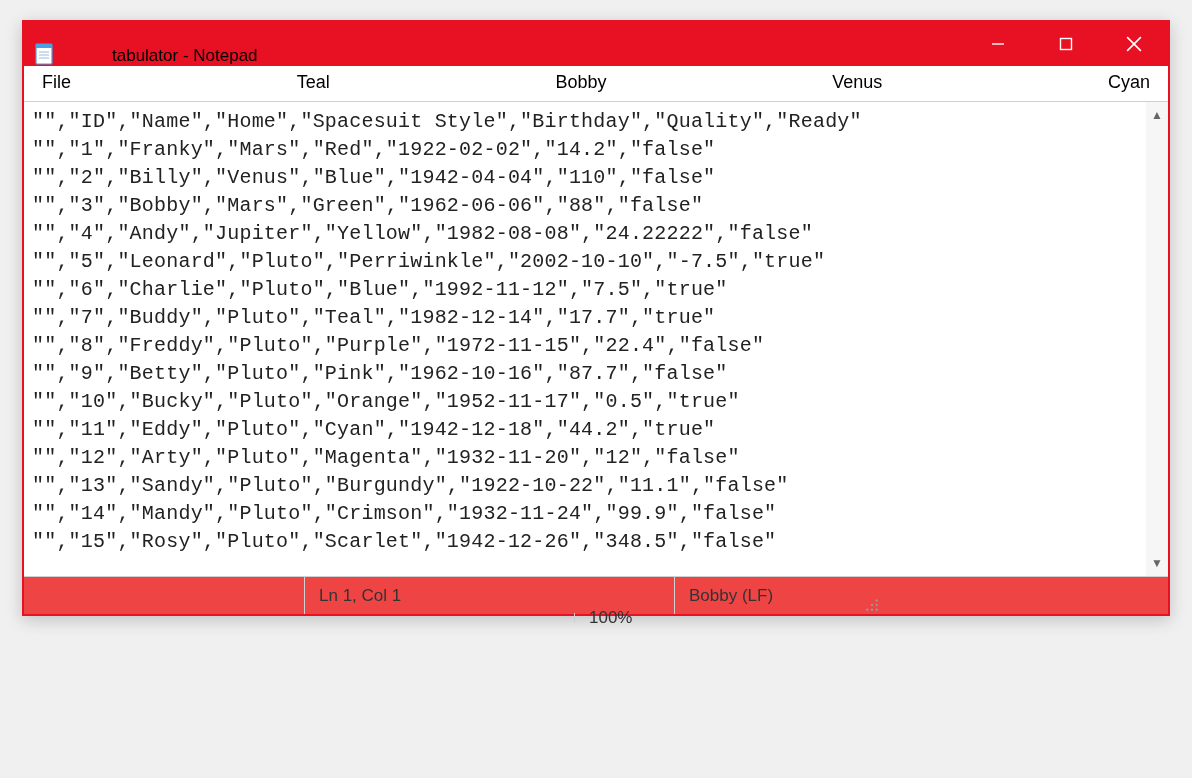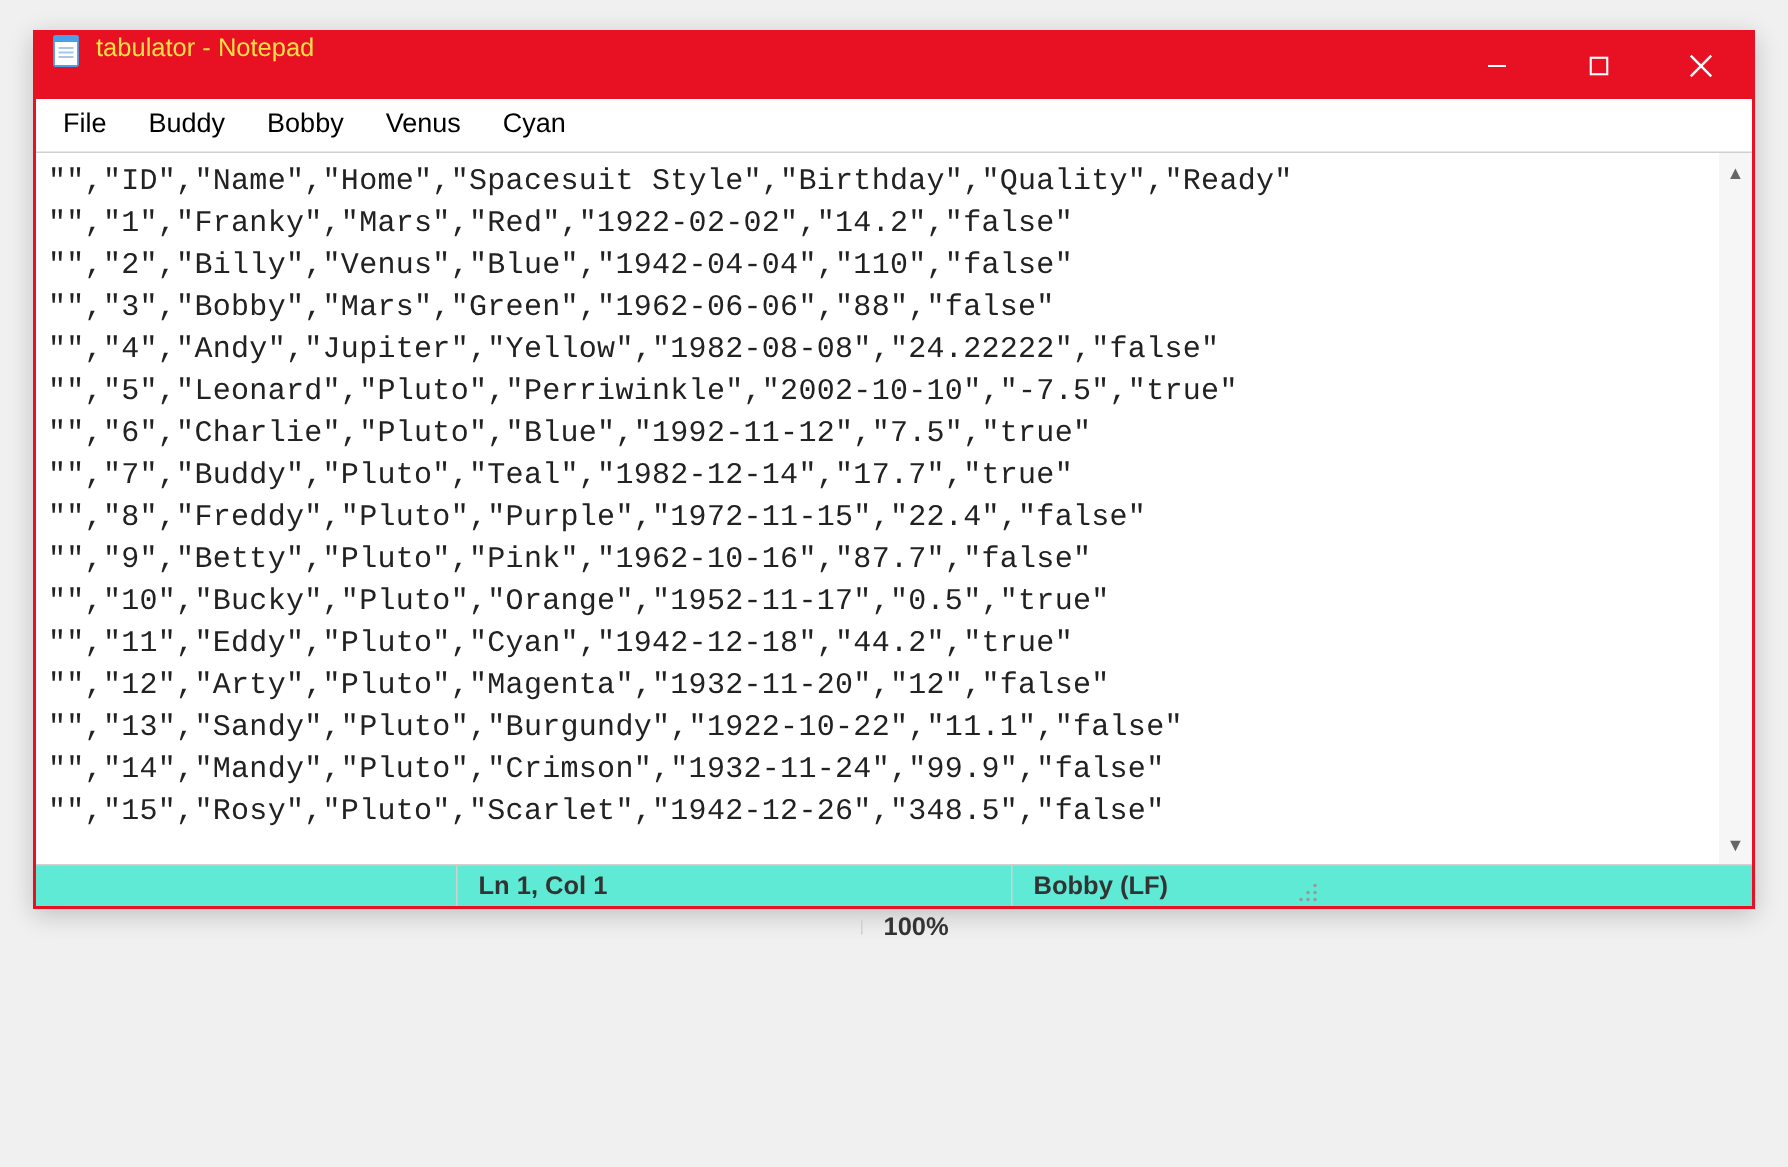--- a/index.html
+++ b/index.html
@@ -14,25 +14,26 @@
     .window {
       width: 1148px;
       border: 2px solid #e81123;
       background: #fff;
       box-shadow: 0 4px 16px rgba(0,0,0,0.2);
       display: flex;
       flex-direction: column;
     }
     .titlebar {
       background: #e81123;
-      color: #fde047;
-      display: flex;
-      align-items: flex-start;
+      color: #000000;
+      display: flex;
+      align-items: flex-end;
       height: 44px;
       padding-left: 10px;
+      gap: 48px;
     }
     .titlebar-icon {
       width: 20px;
       height: 24px;
       display: inline-flex;
       align-items: center;
       justify-content: center;
     }
     .titlebar-icon svg { width: 18px; height: 22px; }
     .titlebar-text {
@@ -52,20 +53,21 @@
       justify-content: center;
       color: #fff;
     }
     .win-btn svg { stroke: #fff; stroke-width: 1.4; fill: none; }
     .menubar {
       display: flex;
       gap: 4px;
       padding: 4px 6px 6px 6px;
       font-size: 18px;
       background: #fff;
+      justify-content: space-between;
     }
     .menu-item {
       padding: 2px 12px;
       user-select: none;
     }
     .content-wrap {
       display: flex;
       border-top: 1px solid #d0d0d0;
     }
     .content {
@@ -91,23 +93,22 @@
     }
     .scroll-arrow {
       font-size: 12px;
       color: #666;
     }
     .statusbar {
       display: flex;
       border-top: 1px solid #d0d0d0;
       font-size: 17px;
       color: #333;
-      background: #5eead4;
-      height: 28px;
-      font-weight: bold;
+      background: #ef4444;
+      height: 38px;
     }
     .status-cell {
       border-left: 1px solid #d0d0d0;
       padding: 5px 14px;
       display: flex;
       align-items: center;
     }
     .status-cell:first-child { border-left: none; }
     .spacer-cell { flex: 0 0 280px; }
     .ln-cell { flex: 0 0 270px; }
@@ -154,21 +155,21 @@
         <svg width="16" height="16" viewBox="0 0 14 14">
             <line x1="1" y1="1" x2="13" y2="13"></line>
             <line x1="13" y1="1" x2="1" y2="13"></line>
           </svg>
       </div>
     </div>
   </div>
 
   <div class="menubar">
     <span class="menu-item">File</span>
-    <span class="menu-item">Buddy</span>
+    <span class="menu-item">Teal</span>
     <span class="menu-item">Bobby</span>
     <span class="menu-item">Venus</span>
     <span class="menu-item">Cyan</span>
   </div>
 
   <div class="content-wrap">
     <div class="content" id="editor">"","ID","Name","Home","Spacesuit Style","Birthday","Quality","Ready"
 "","1","Franky","Mars","Red","1922-02-02","14.2","false"
 "","2","Billy","Venus","Blue","1942-04-04","110","false"
 "","3","Bobby","Mars","Green","1962-06-06","88","false"

